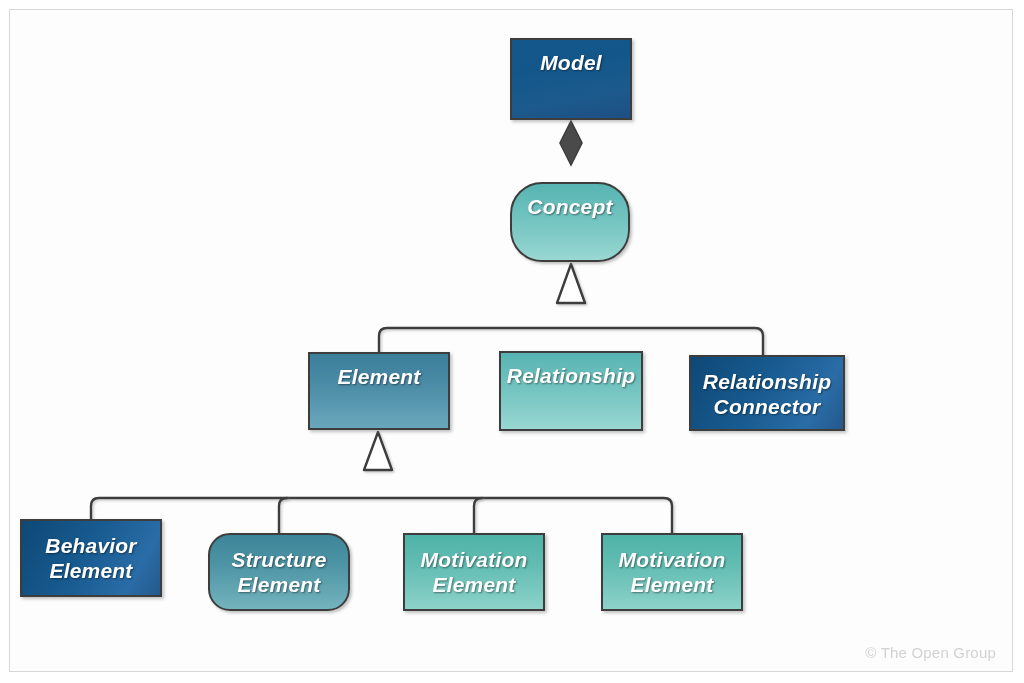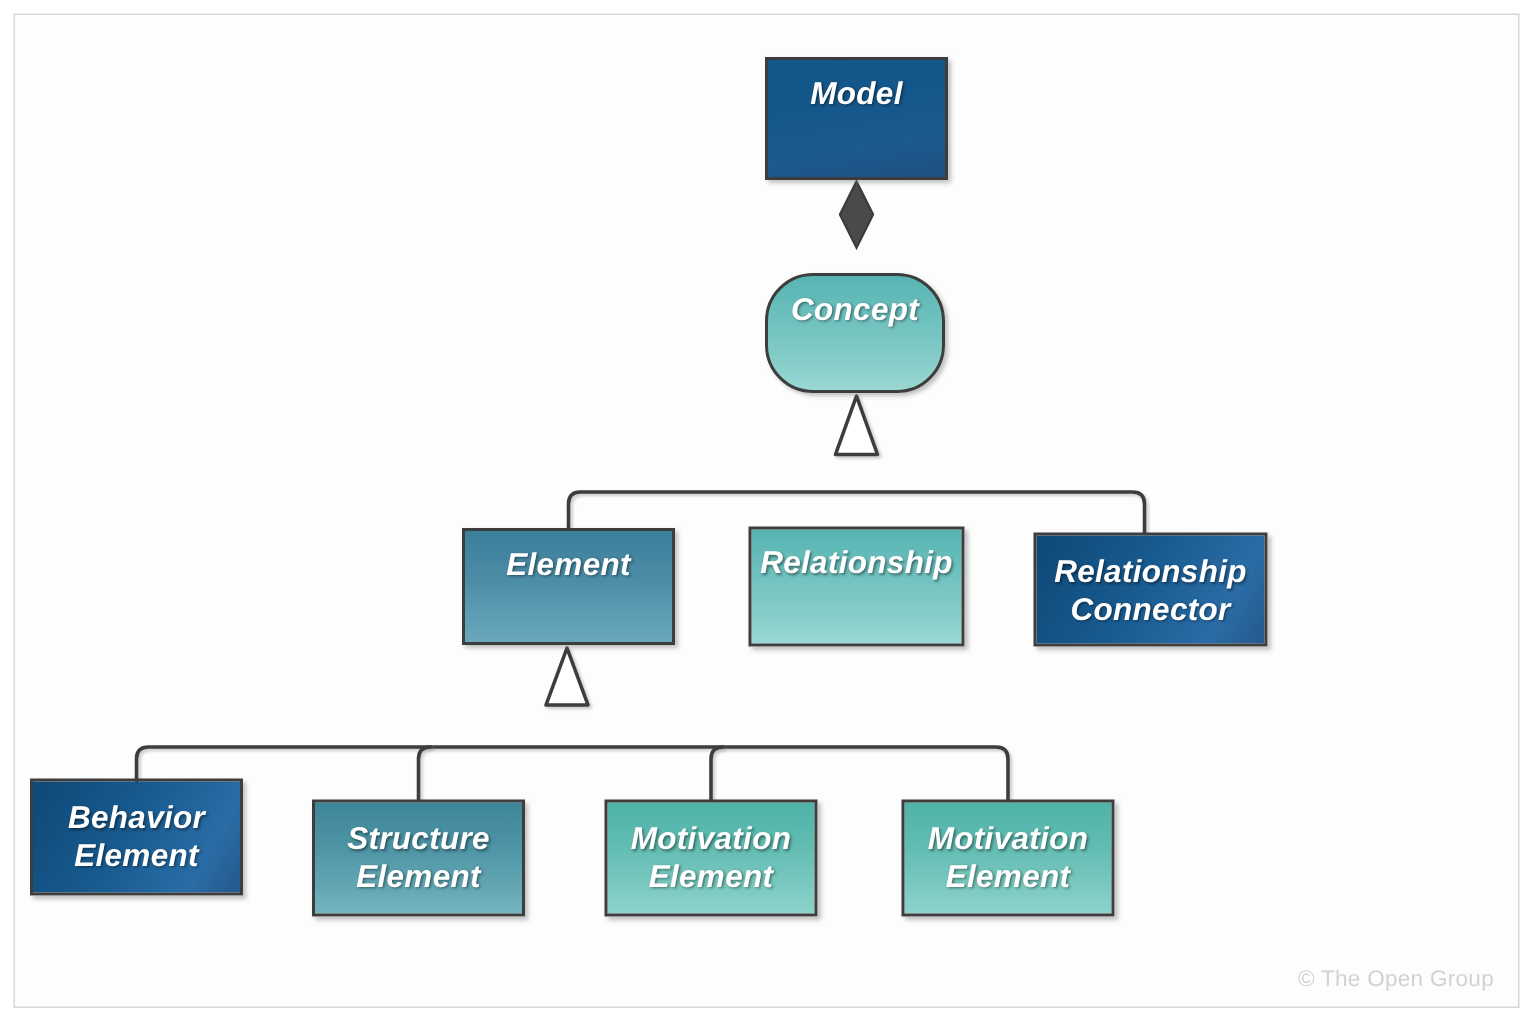--- a/index.html
+++ b/index.html
@@ -75,20 +75,21 @@
     background: linear-gradient(170deg, #14588b 0%, #13578a 35%, #1c5a8d 70%, #1f4f83 100%);
   }
   .fill-darkblue-grad {
     background: linear-gradient(120deg, #0e4876 0%, #185b90 45%, #2a6ca6 80%, #24598c 100%);
   }
   .fill-steel {
     background: linear-gradient(180deg, #3b7f9b 0%, #4a8ba5 40%, #5d9cb3 75%, #6aa7bb 100%);
   }
   .fill-steel2 {
     background: linear-gradient(180deg, #3d8598 0%, #4d94a5 40%, #65a8b4 78%, #74b4be 100%);
+    border-radius: 22px;
   }
   .fill-teal {
     background: linear-gradient(180deg, #57b4b2 0%, #6cc0bd 35%, #86cdc9 75%, #9ad8d3 100%);
   }
   .fill-teal2 {
     background: linear-gradient(180deg, #4fb3a8 0%, #61bcb2 38%, #7ccac1 78%, #8dd3ca 100%);
   }
   #copyright {
     position: absolute;
     right: 28px;

